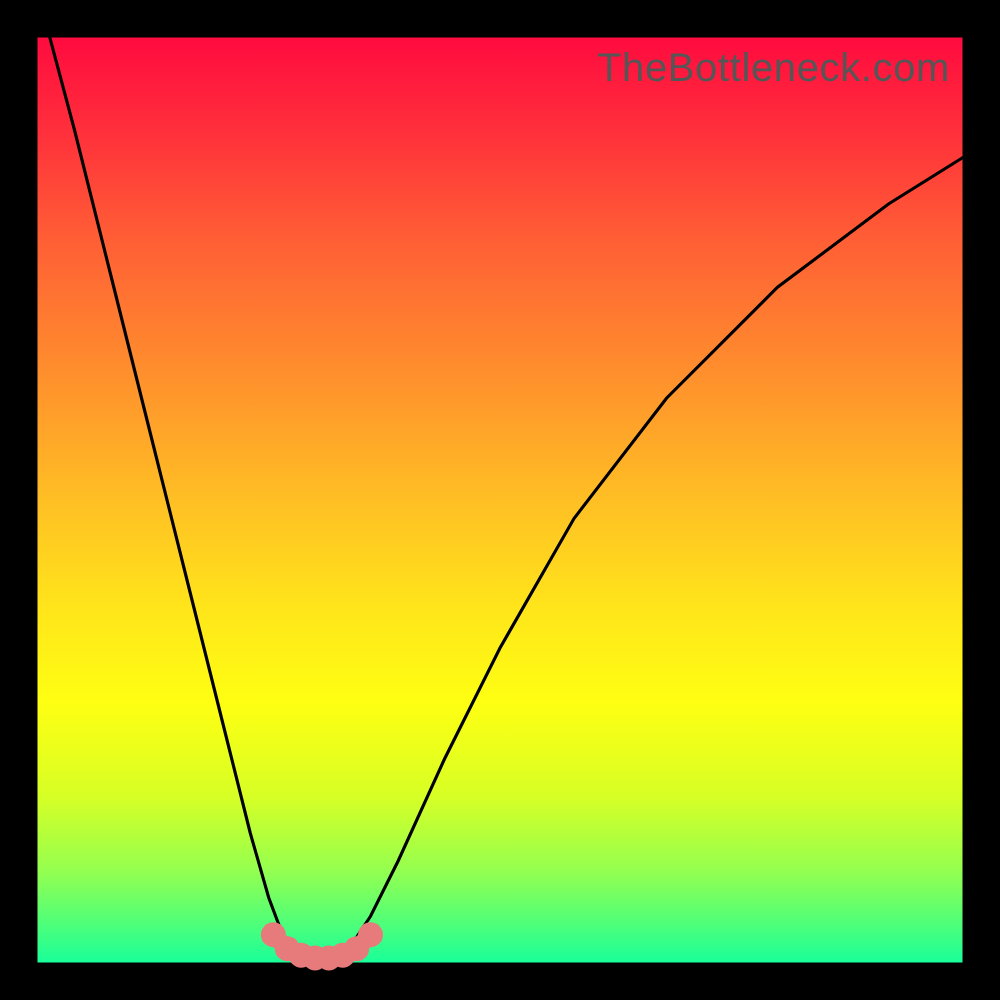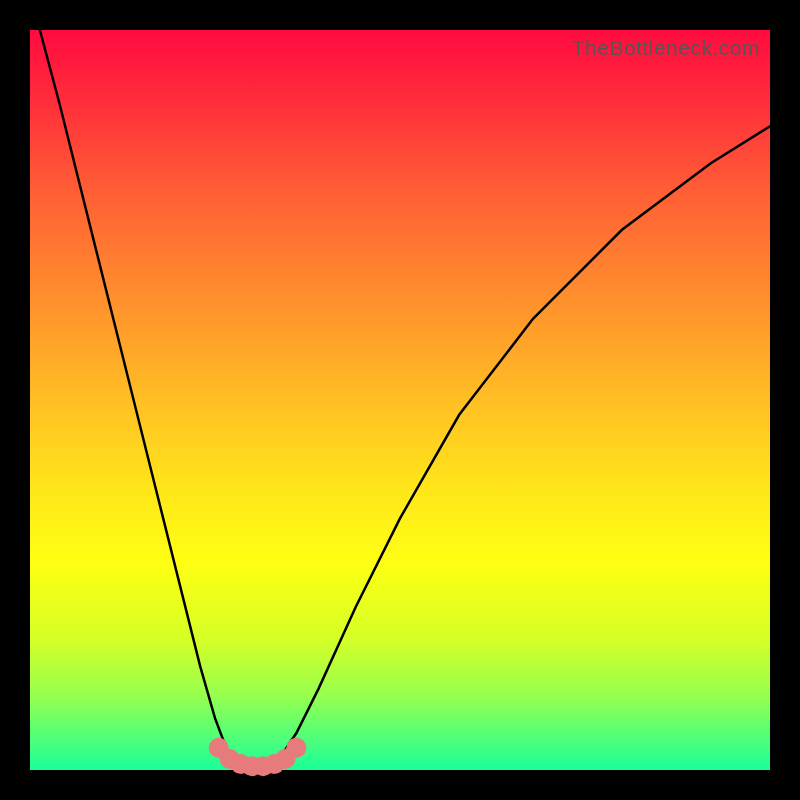--- a/index.html
+++ b/index.html
@@ -29,21 +29,21 @@
       #95ff4f 90%,
       #4cff7b 96%,
       #19ff9a 100%
     );
   }
   .watermark {
     position: absolute;
     top: 6px;
     right: 10px;
     font-family: Arial, Helvetica, sans-serif;
-    font-size: 21px;
+    font-size: 32px;
     font-weight: 400;
     color: #565656;
     letter-spacing: 0.5px;
     z-index: 10;
   }
   svg.curve {
     position: absolute;
     left: 0; top: 0;
     width: 740px; height: 740px;
     overflow: visible;

